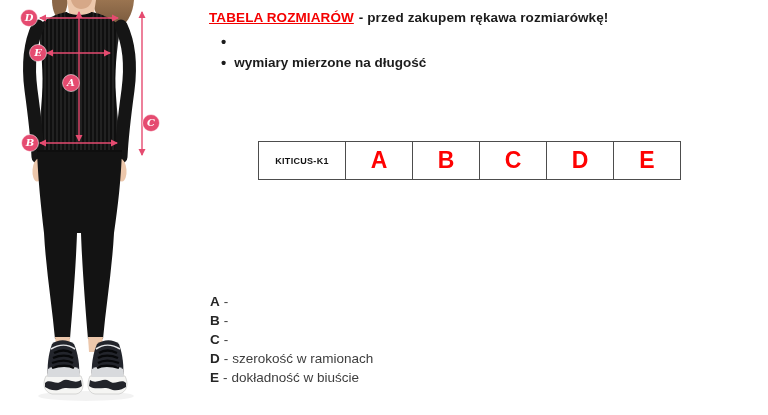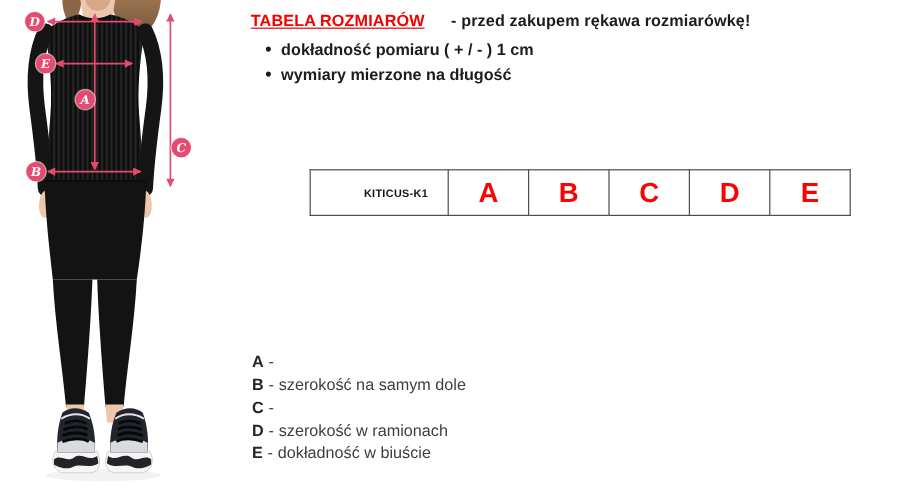--- a/index.html
+++ b/index.html
@@ -5,31 +5,31 @@
   html,body { margin:0; padding:0; background:#fff; }
   body { font-family:"Liberation Sans", sans-serif; }
   .page { position:relative; width:768px; height:415px; background:#ffffff; overflow:hidden; }
 
   
   .model-wrap { position:absolute; left:0; top:0; width:200px; height:415px; }
 
   
   .title { position:absolute; left:209px; top:10px; font-size:13.5px; font-weight:bold;
            color:#1c1c1c; white-space:nowrap; letter-spacing:0.1px; }
-  .title .hl { color:#f40000; text-decoration:underline; text-decoration-color:#f40000; margin-right:22px; }
+  .title .hl { color:#f40000; text-decoration:underline; text-decoration-color:#f40000; margin-right:5px; }
   .bullets { position:absolute; left:221px; top:31px; }
   .bullet-row { display:flex; align-items:center; height:21px; font-size:13.5px; font-weight:bold; color:#1c1c1c; }
   .bullet-row .dot { margin-right:8px; font-size:15px; line-height:21px; }
 
   
   .size-table { position:absolute; left:258px; top:141px; border-collapse:collapse; table-layout:fixed; }
   .size-table td { border:1.4px solid #4d4d4d; text-align:center; vertical-align:middle; padding:0; background:#fff; }
   .size-table tr.hdr td { height:37px; }
   .size-table tr.dat td { height:38px; }
-  td.code { width:86px; font-size:9px; font-weight:bold; letter-spacing:0.3px; color:#111;padding-left:28px; }
+  td.code { width:86px; font-size:9px; font-weight:bold; letter-spacing:0.3px; color:#111; }
   td.colhead { width:66px; font-size:23px; font-weight:bold; color:#fe0202; }
   td.sizename { font-size:11.5px; font-weight:bold; color:#0202fa; letter-spacing:0.2px; }
   td.val { font-size:11px; font-weight:bold; color:#161616; }
 
   
   .legend { position:absolute; left:210px; top:292px; }
   .legend-row { display:flex; height:19px; line-height:19px; font-size:13.5px; color:#3e3e3e; }
   .legend-letter { font-weight:bold; color:#262626; }
   .legend-sep { margin:0 4px; }
 
@@ -117,21 +117,20 @@
     </svg>
   </div>
 
   <div class="title">
     <span class="hl">TABELA ROZMIARÓW</span><span>- przed zakupem rękawa rozmiarówkę!</span>
   </div>
 
   <div class="bullets">
     <div class="bullet-row">
       <span class="dot">•</span>
-      <span>dokładność pomiaru ( + / - ) 1 cm</span>
     </div>
     <div class="bullet-row">
       <span class="dot">•</span>
       <span>wymiary mierzone na długość</span>
     </div>
   </div>
 
   <table class="size-table">
     <tbody>
       <tr class="hdr">
@@ -146,21 +145,20 @@
   </table>
 
   <div class="legend">
     <div class="legend-row">
       <span class="legend-letter">A</span>
       <span class="legend-sep">-</span>
     </div>
     <div class="legend-row">
       <span class="legend-letter">B</span>
       <span class="legend-sep">-</span>
-      <span>szerokość na samym dole</span>
     </div>
     <div class="legend-row">
       <span class="legend-letter">C</span>
       <span class="legend-sep">-</span>
     </div>
     <div class="legend-row">
       <span class="legend-letter">D</span>
       <span class="legend-sep">-</span>
       <span>szerokość w ramionach</span>
     </div>

